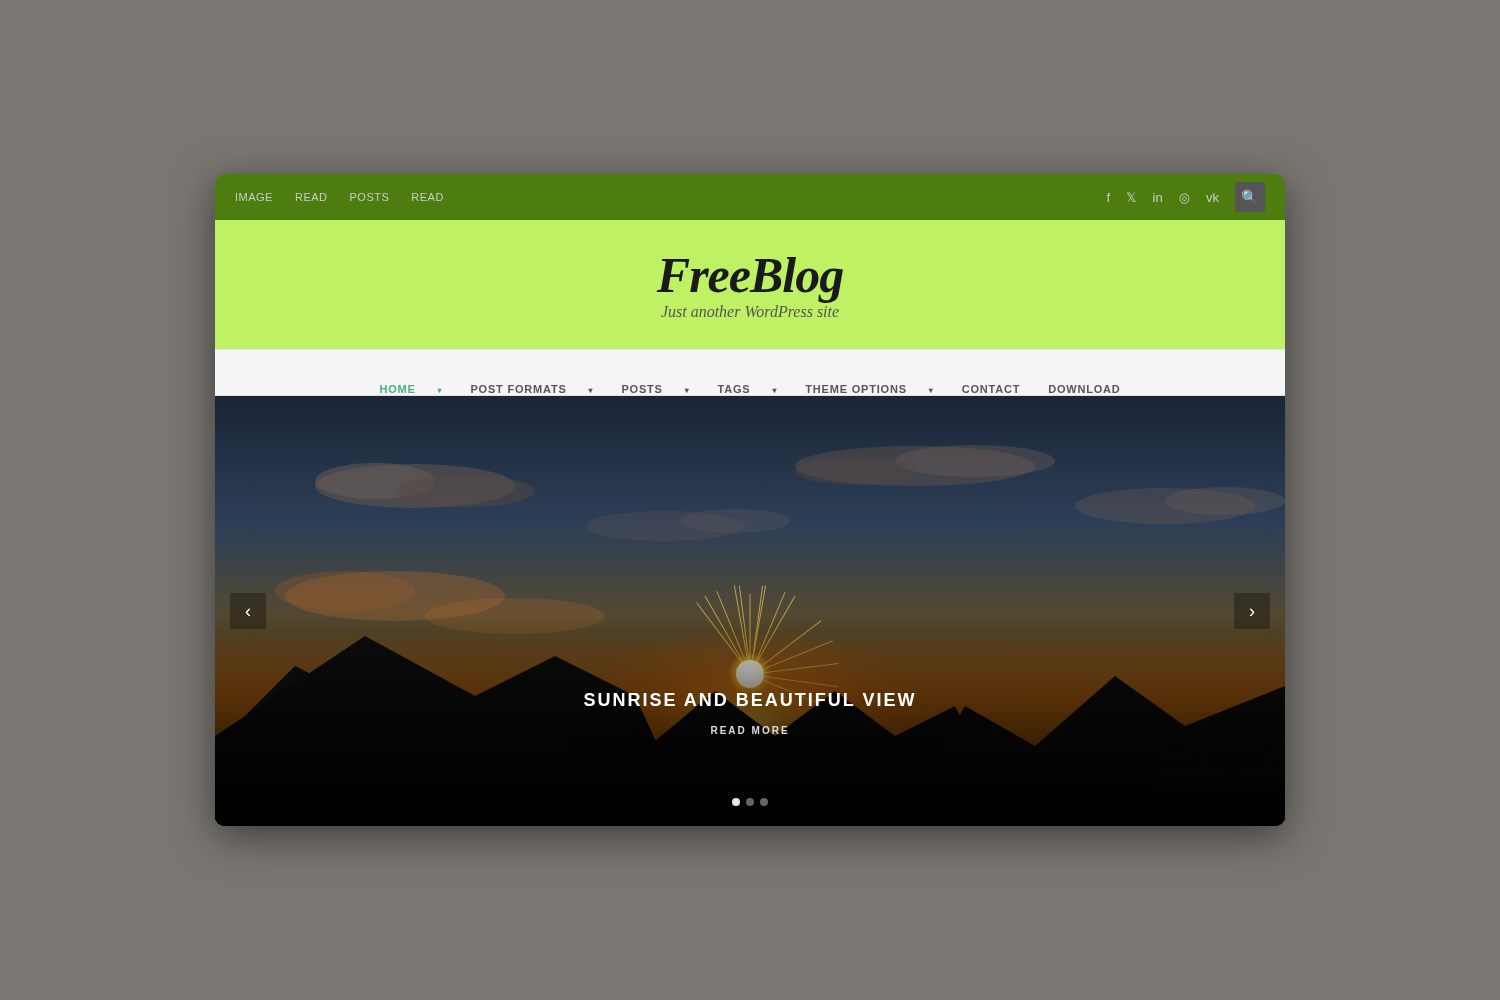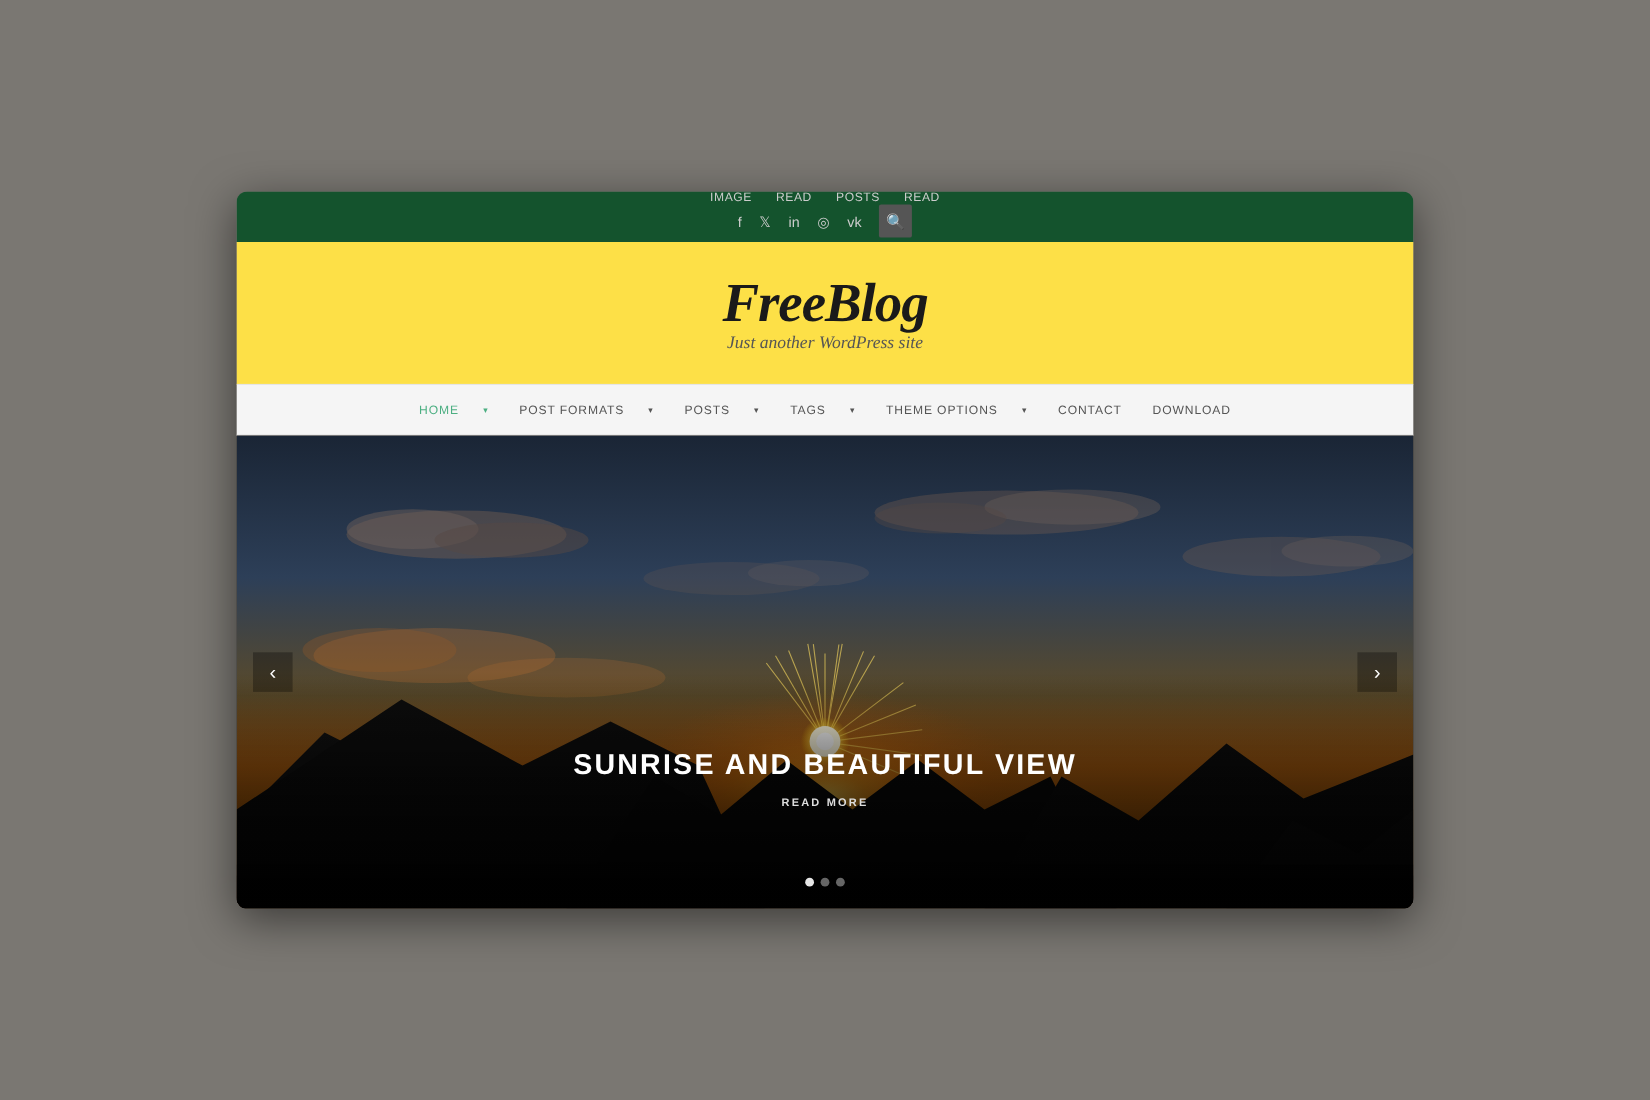--- a/index.html
+++ b/index.html
@@ -15,26 +15,26 @@
 
     .browser-window {
       width: 1070px;
       border-radius: 10px;
       overflow: hidden;
       box-shadow: 0 10px 40px rgba(0,0,0,0.5);
     }
 
     
     .top-bar {
-      background-color: #14532d;
-      display: flex;
+      background-color: #4d7c0f;
+      display: flex;
+      justify-content: space-between;
       align-items: center;
       padding: 0 20px;
       height: 46px;
-      flex-direction: column;
     }
 
     .top-bar-left {
       display: flex;
       gap: 22px;
     }
 
     .top-bar-left a {
       color: #cccccc;
       text-decoration: none;
@@ -61,21 +61,21 @@
       height: 30px;
       display: flex;
       align-items: center;
       justify-content: center;
       border-radius: 2px;
       cursor: pointer;
     }
 
     
     .site-header {
-      background-color: #fde047;
+      background-color: #bef264;
       text-align: center;
       padding: 30px 20px 28px;
       border-bottom: 1px solid #e5e5e5;
     }
 
     .site-title {
       font-family: 'Georgia', serif;
       font-size: 50px;
       font-weight: bold;
       color: #1a1a1a;
@@ -98,28 +98,28 @@
       border-bottom: 1px solid #e0e0e0;
       display: flex;
       justify-content: center;
       align-items: center;
       height: 46px;
       gap: 0;
     }
 
     .nav-item {
       font-size: 11px;
-      font-weight: 400;
+      font-weight: 700;
       letter-spacing: 0.8px;
       color: #555;
       text-decoration: none;
       padding: 0 14px;
       height: 100%;
       display: flex;
-      align-items: center;
+      align-items: flex-end;
       cursor: pointer;
       text-transform: uppercase;
       gap: 18px;
     }
 
     .nav-item.active {
       color: #4caf82;
     }
 
     .nav-item .chevron {
@@ -167,21 +167,21 @@
     .hero-date {
       font-size: 10px;
       letter-spacing: 2px;
       font-weight: 600;
       color: #ddd;
       text-transform: uppercase;
       margin-bottom: 10px;
     }
 
     .hero-title {
-      font-size: 26px;
+      font-size: 18px;
       font-weight: 900;
       letter-spacing: 2px;
       text-transform: uppercase;
       color: #fff;
       margin-bottom: 14px;
     }
 
     .hero-readmore {
       font-size: 10px;
       letter-spacing: 2px;

